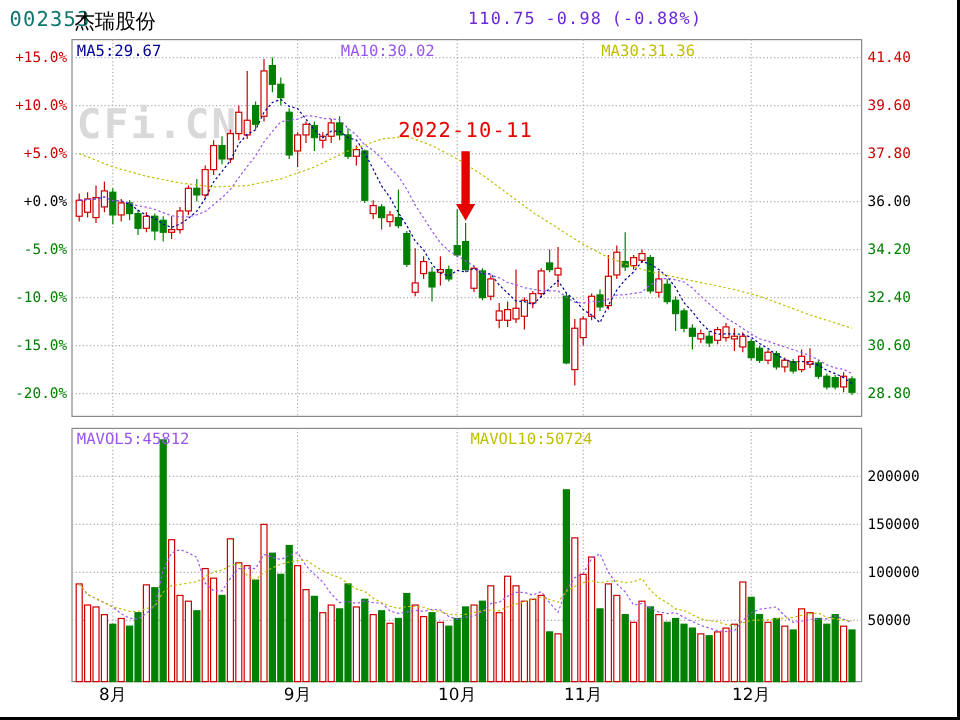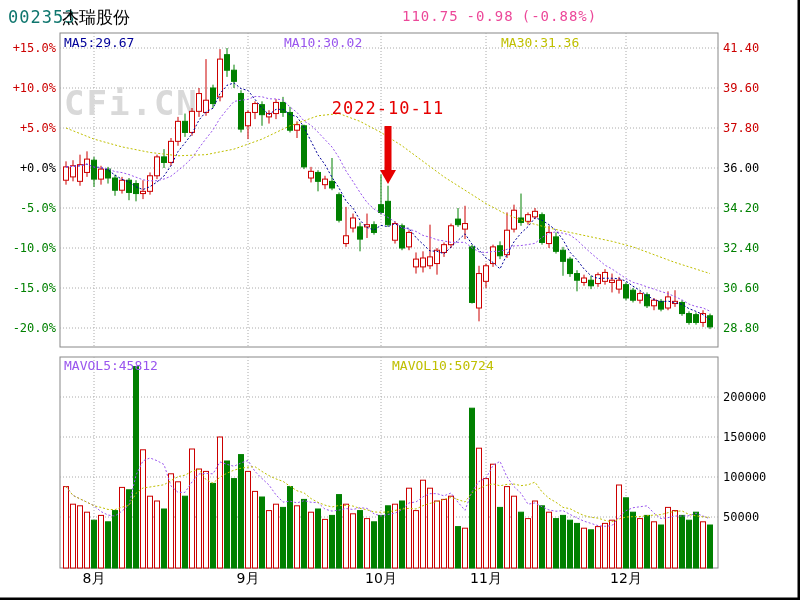--- a/index.html
+++ b/index.html
@@ -14,21 +14,21 @@
   svg text{font-family:"DejaVu Sans Mono","Liberation Mono",monospace;}
   svg text.cn{font-family:"DejaVu Sans","Liberation Sans",sans-serif;}
 </style>
 </head>
 <body>
 
 <div class="screen">
   <div class="header">
     <span class="code" style="color: #0f766e;">002353</span>
     <span class="name">杰瑞股份</span>
-    <span class="quote" style="color: #ec4899; margin-left: 12px;"><span>110.75</span><span>-0.98</span><span>(-0.88%)</span></span>
+    <span class="quote" style="color: #6d28d9;"><span>110.75</span><span>-0.98</span><span>(-0.88%)</span></span>
   </div>
 
   <svg id="chart" width="800" height="600" viewBox="0 0 800 600">
     <g id="g-frames">
         <rect x="60" y="33" width="658" height="314" fill="none" stroke="#888888" stroke-width="1"></rect>
         <rect x="60" y="357" width="658" height="211" fill="none" stroke="#888888" stroke-width="1"></rect>
       </g>
     <g id="g-grid">
         <line x1="60" y1="48.00000000000004" x2="718" y2="48.00000000000004" stroke="#aaaaaa" stroke-width="1" stroke-dasharray="1,2"></line>
         <line x1="60" y1="87.99999999999997" x2="718" y2="87.99999999999997" stroke="#aaaaaa" stroke-width="1" stroke-dasharray="1,2"></line>

